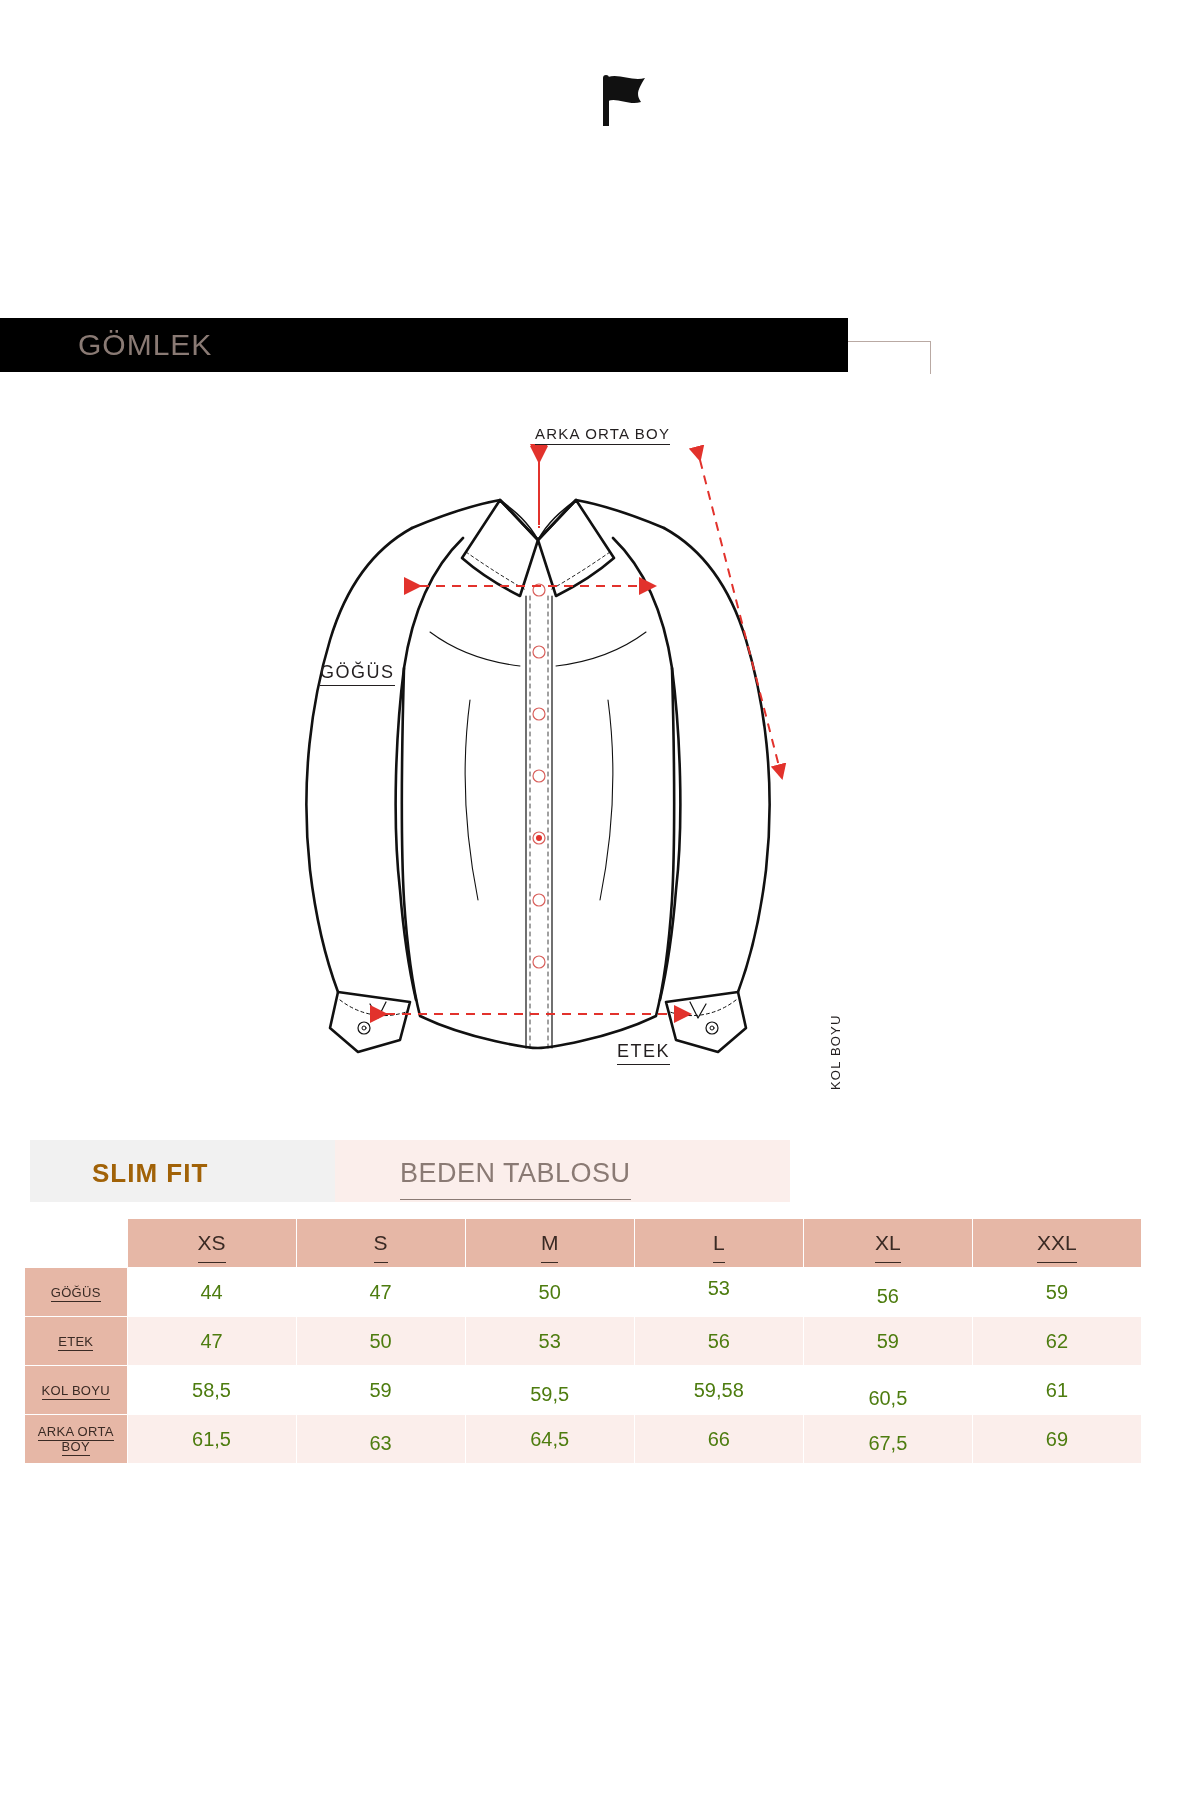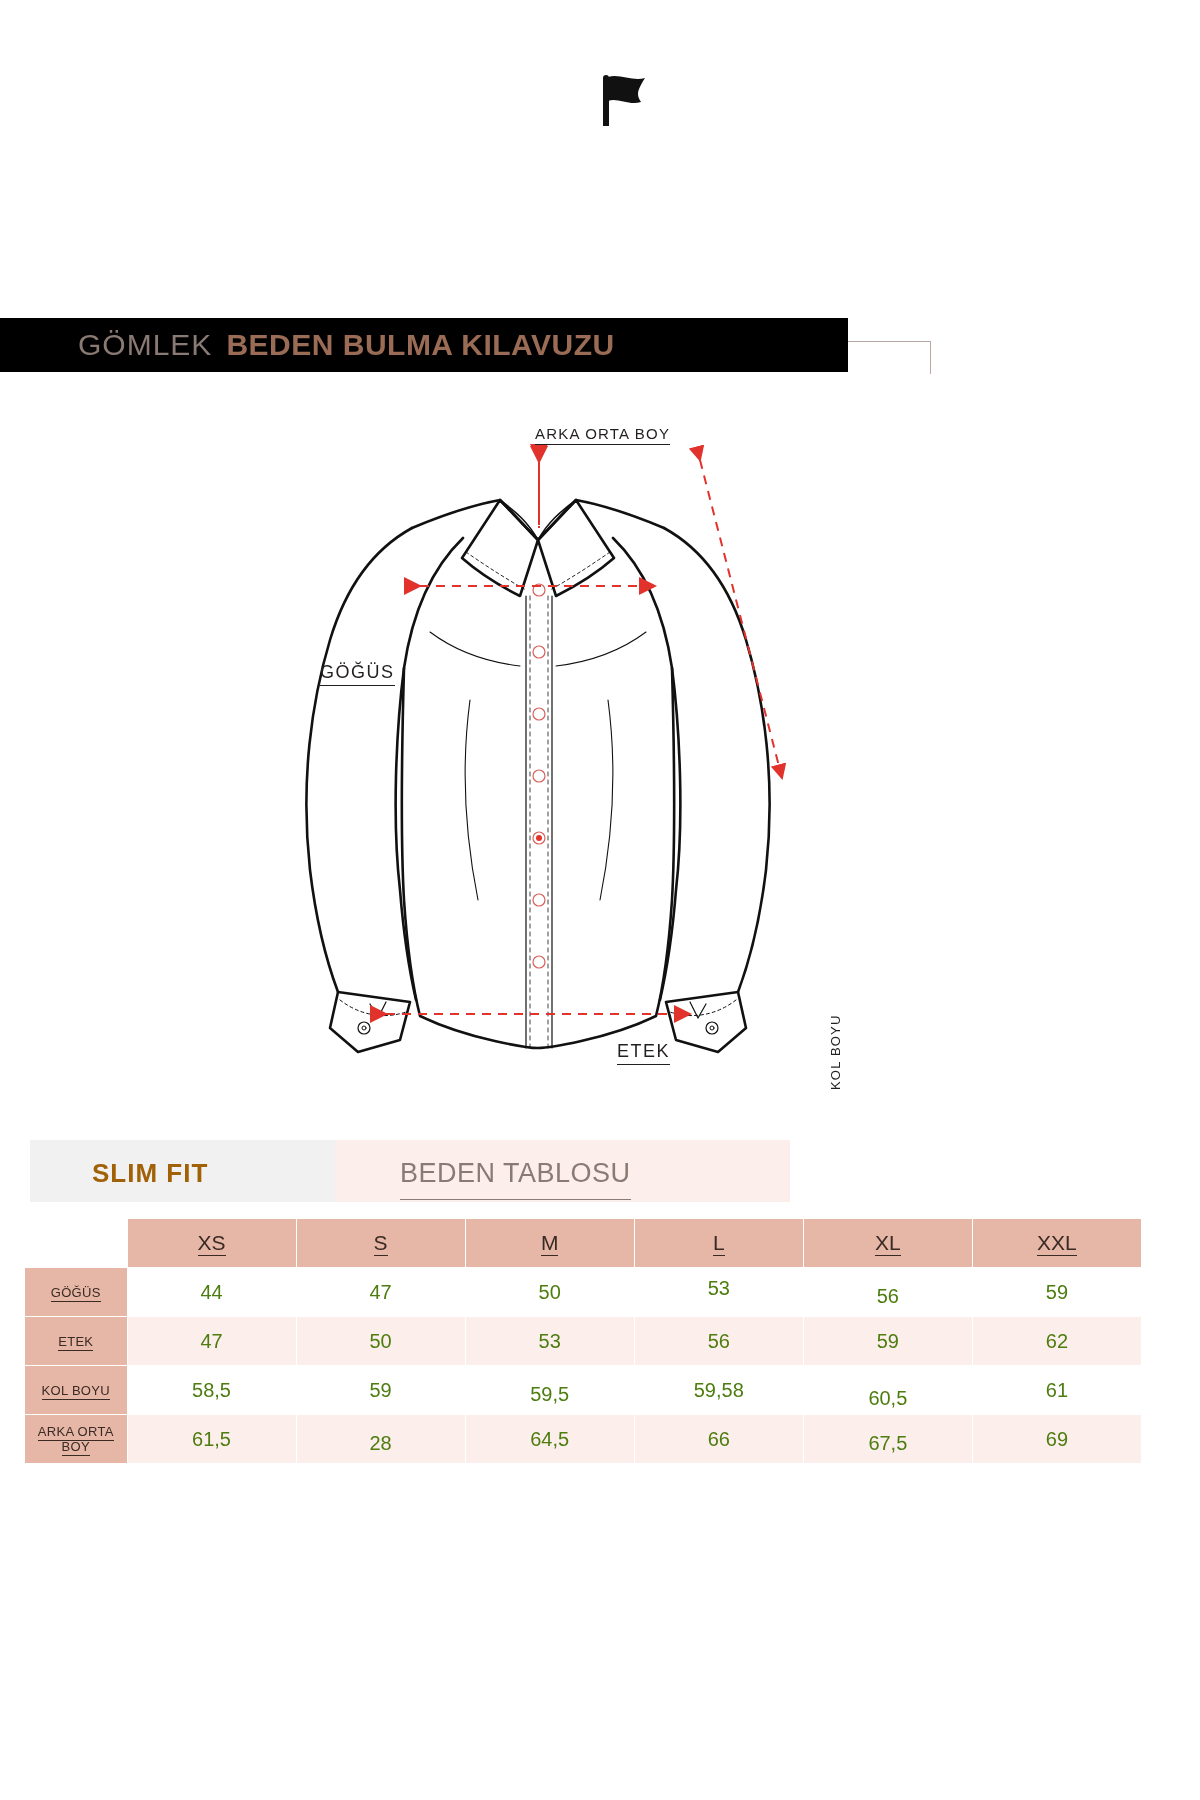--- a/index.html
+++ b/index.html
@@ -198,21 +198,21 @@
     background: #ffffff;
     border: none !important;
   }
   .hdr-cell {
     background: #e6b7a6;
     color: #3a2a24;
     font-size: 21px;
   }
   .hdr-cell span {
     border-bottom: 1.5px solid #3a2a24;
-    padding-bottom: 1px;
+    padding-bottom: 8px;
   }
   .row-label {
     background: #e6b7a6;
     color: #3a2a24;
     font-size: 13px;
     letter-spacing: 0.3px;
     line-height: 15px;
     width: 100px;
   }
   .row-label span {
@@ -252,21 +252,20 @@
 
   <div class="logo-wrap">
     <svg class="logo-flag" viewBox="0 0 60 52">
       <path d="M8 52 L8 4 C8 2 9 1 11 1 C13 1 14 2 14 4 L14 52 Z" fill="#111111"></path>
       <path d="M13 3 C24 -1 38 8 50 4 C44 14 40 20 46 28 C34 32 22 23 13 27 Z" fill="#111111"></path>
     </svg>
   </div>
 
   <div class="title-band">
     <div class="t1">GÖMLEK</div>
-    <div class="t2">BEDEN BULMA KILAVUZU</div>
   </div>
   <div class="title-bracket"></div>
 
   <div class="illus">
 
     <div class="lbl lbl-arka">ARKA ORTA BOY</div>
     <div class="lbl lbl-gogus">GÖĞÜS</div>
     <div class="lbl lbl-etek">ETEK</div>
     <div class="lbl lbl-kol">KOL BOYU</div>
 
@@ -391,21 +390,21 @@
         <td class="val-cell band-white"><span>58,5</span></td>
         <td class="val-cell band-white"><span>59</span></td>
         <td class="val-cell band-white"><span class="nudge1">59,5</span></td>
         <td class="val-cell band-white"><span>59,58</span></td>
         <td class="val-cell band-white"><span class="nudge2">60,5</span></td>
         <td class="val-cell band-white"><span>61</span></td>
       </tr>
       <tr>
         <td class="row-label"><span>ARKA ORTA BOY</span></td>
         <td class="val-cell band-pink"><span>61,5</span></td>
-        <td class="val-cell band-pink"><span class="nudge1">28</span></td>
+        <td class="val-cell band-pink"><span class="nudge1">63</span></td>
         <td class="val-cell band-pink"><span>64,5</span></td>
         <td class="val-cell band-pink"><span>66</span></td>
         <td class="val-cell band-pink"><span class="nudge1">67,5</span></td>
         <td class="val-cell band-pink"><span>69</span></td>
       </tr>
     </tbody>
   </table>
 
 
 </div>

